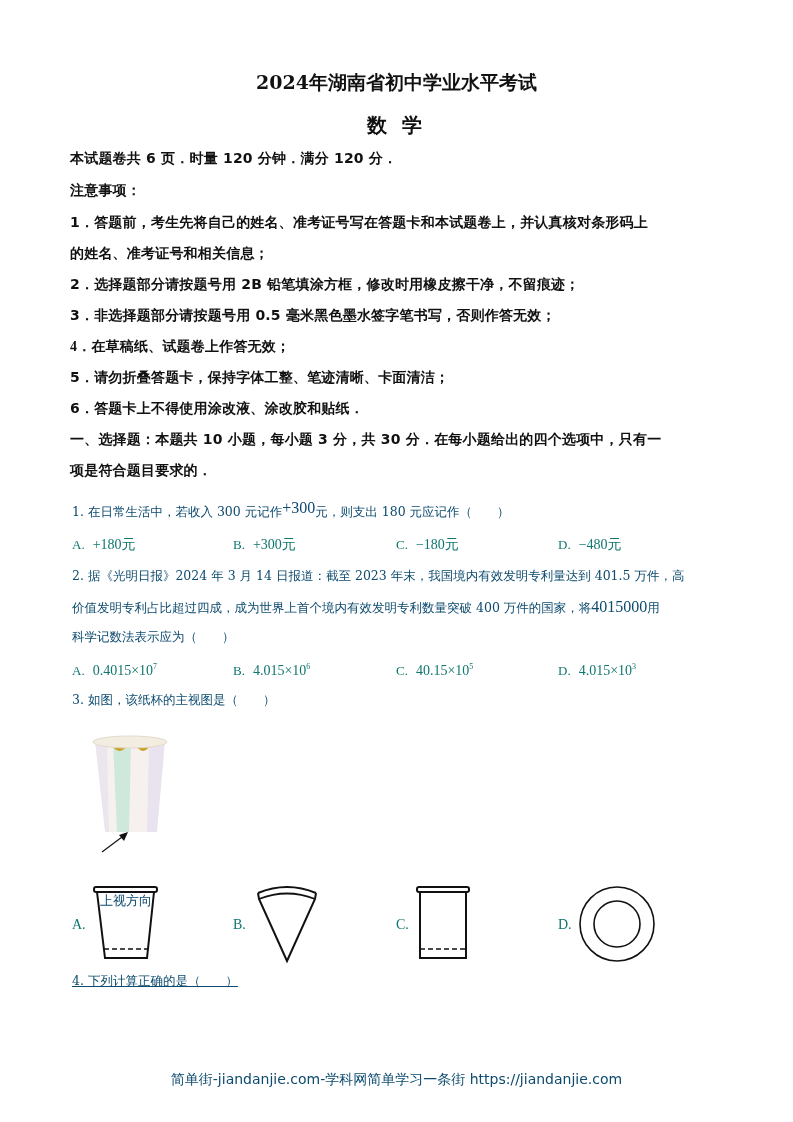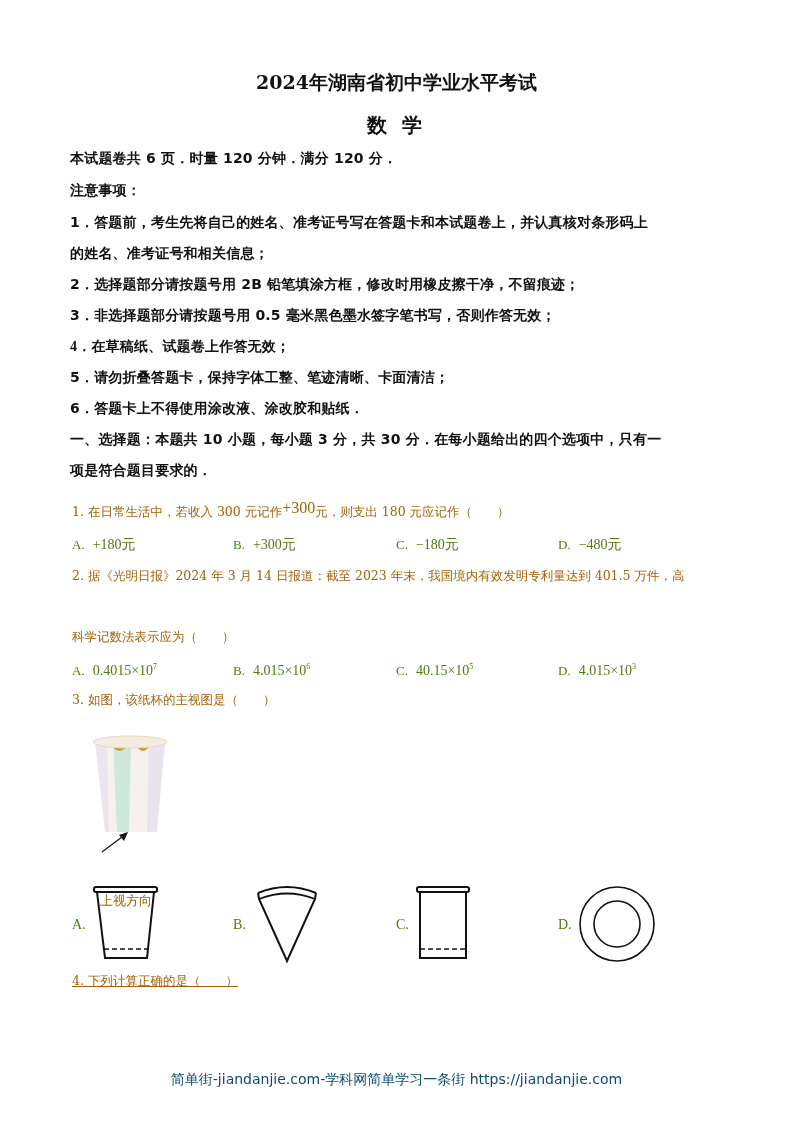--- a/index.html
+++ b/index.html
@@ -1,22 +1,22 @@
 <!DOCTYPE html>
 <html><head>
 <meta charset="utf-8">
 <style>
   html, body { margin: 0; padding: 0; background: #ffffff; }
   body { width: 793px; height: 1122px; position: relative; overflow: hidden; color: #111; }
   .page { position: absolute; left: 0; top: 0; width: 793px; height: 1122px; padding-left: 16px; }
   .abs { position: absolute; white-space: nowrap; }
   .title { font-family: "DejaVu Serif", "Liberation Serif", serif; font-weight: bold; font-size: 19px; left: 0; width: 793px; text-align: center; }
   .bold { font-family: "DejaVu Sans", "Liberation Sans", sans-serif; font-weight: bold; font-size: 14px; letter-spacing: 0.2px; }
-  .q { font-family: "DejaVu Serif", "Liberation Serif", serif; font-size: 12.5px; color: #a16207; }
-  .opt { font-family: "Liberation Serif", "DejaVu Serif", serif; font-size: 14px; color: #4d7c0f; }
+  .q { font-family: "DejaVu Serif", "Liberation Serif", serif; font-size: 12.5px; color: #0c4a6e; }
+  .opt { font-family: "Liberation Serif", "DejaVu Serif", serif; font-size: 14px; color: #0f766e; }
   .opt .lbl { font-size: 13px; margin-right: 8px; }
   .big { font-family: "Liberation Serif", serif; font-size: 16px; }
   sup { font-size: 8px; vertical-align: 6px; }
   .footer { font-family: "DejaVu Sans", "Liberation Sans", sans-serif; font-size: 14px; color: #0c4a6e; left: 0; width: 793px; text-align: center; }
   svg { position: absolute; overflow: visible; }
 </style>
 </head>
 <body>
 
 <div class="page">
@@ -51,20 +51,23 @@
   <div class="abs opt" style="left:396px; top:536px;">
     <span class="lbl">C.</span><span>−180元</span>
   </div>
   <div class="abs opt" style="left:558px; top:536px;">
     <span class="lbl">D.</span><span>−480元</span>
   </div>
 
   <div class="abs q" style="left:72px; top:568px;">
     <span>2.</span>
     <span>据《光明日报》2024 年 3 月 14 日报道：截至 2023 年末，我国境内有效发明专利量达到 401.5 万件，高</span>
+  </div>
+  <div class="abs q" style="left:72px; top:598px;">
+    <span>价值发明专利占比超过四成，成为世界上首个境内有效发明专利数量突破 400 万件的国家，将</span><span class="big">4015000</span><span>用</span>
   </div>
   <div class="abs q" style="left:72px; top:629px;">科学记数法表示应为（　　）</div>
 
   <div class="abs opt" style="left:72px; top:662px;">
     <span class="lbl">A.</span><span>0.4015×10</span><sup>7</sup>
   </div>
   <div class="abs opt" style="left:233px; top:662px;">
     <span class="lbl">B.</span><span>4.015×10</span><sup>6</sup>
   </div>
   <div class="abs opt" style="left:396px; top:662px;">

